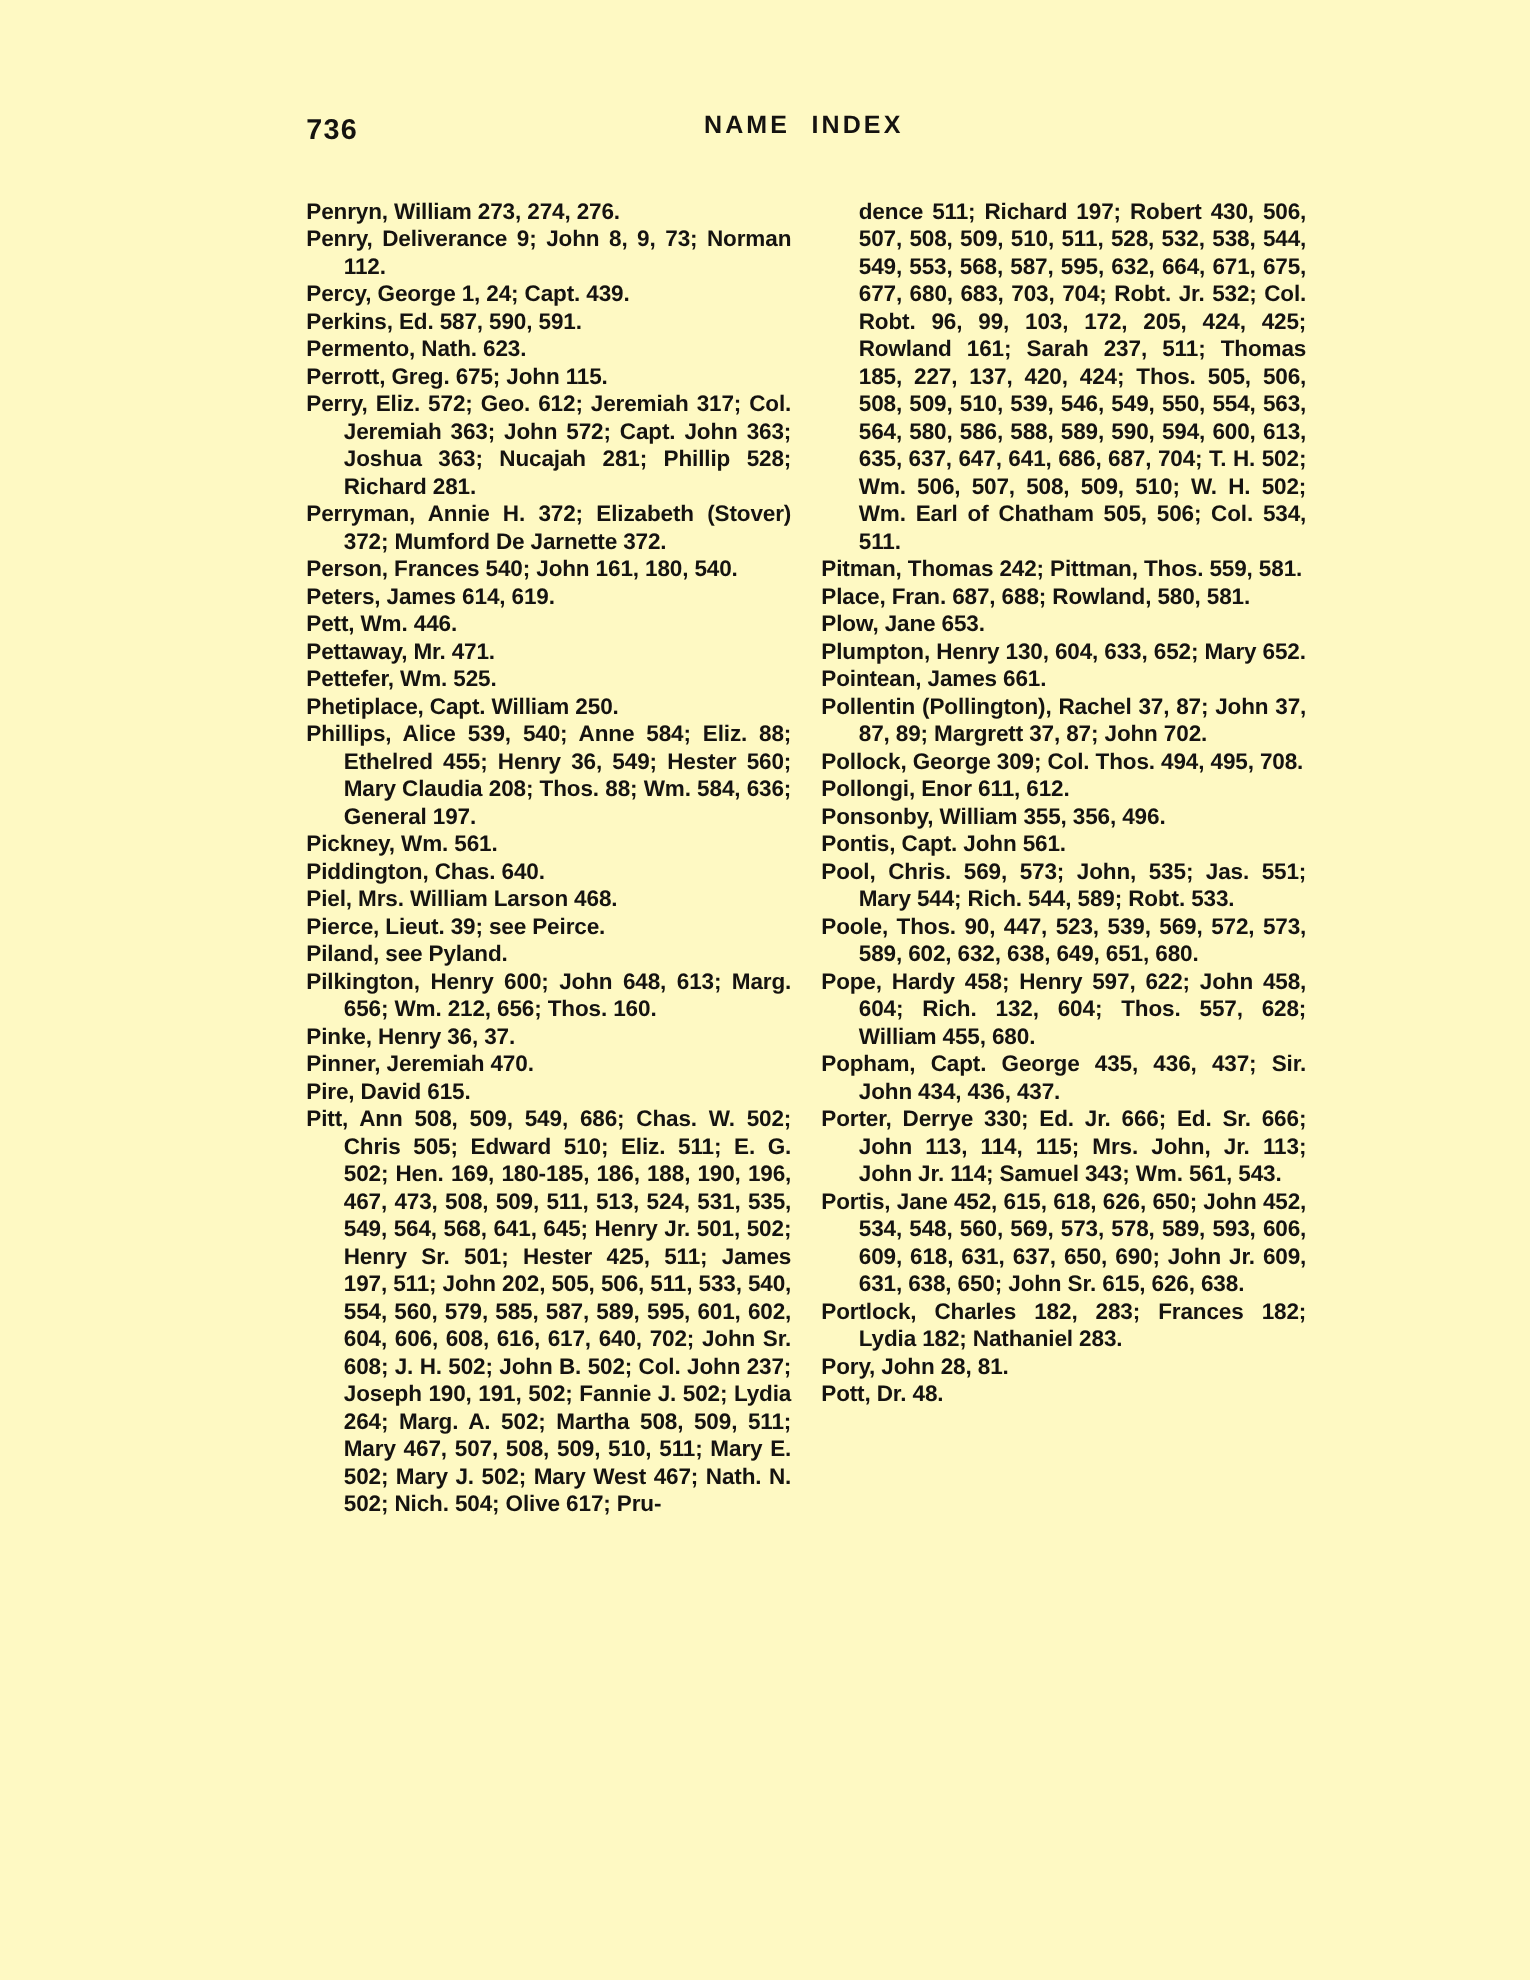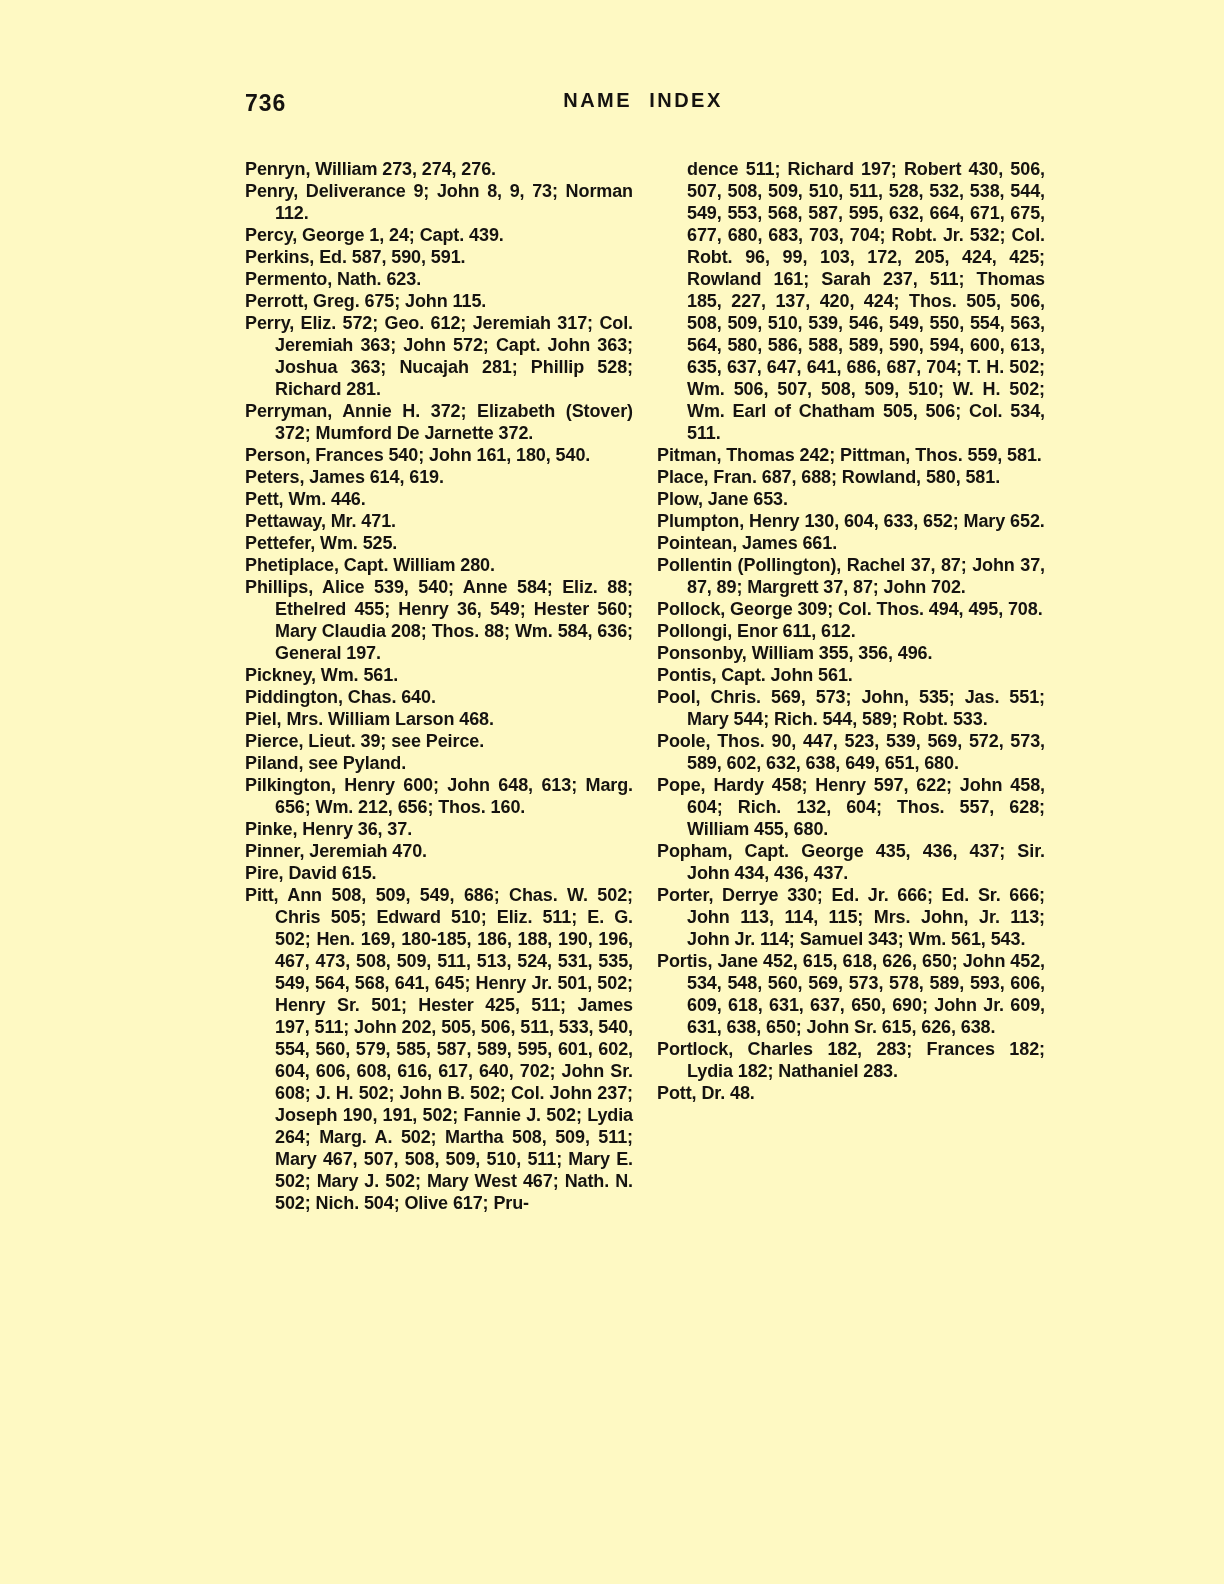--- a/index.html
+++ b/index.html
@@ -91,21 +91,21 @@
       <p class="entry">Perkins, Ed. 587, 590, 591.</p>
       <p class="entry">Permento, Nath. 623.</p>
       <p class="entry">Perrott, Greg. 675; John 115.</p>
       <p class="entry">Perry, Eliz. 572; Geo. 612; Jeremiah 317; Col. Jeremiah 363; John 572; Capt. John 363; Joshua 363; Nucajah 281; Phillip 528; Richard 281.</p>
       <p class="entry">Perryman, Annie H. 372; Elizabeth (Stover) 372; Mumford De Jarnette 372.</p>
       <p class="entry">Person, Frances 540; John 161, 180, 540.</p>
       <p class="entry">Peters, James 614, 619.</p>
       <p class="entry">Pett, Wm. 446.</p>
       <p class="entry">Pettaway, Mr. 471.</p>
       <p class="entry">Pettefer, Wm. 525.</p>
-      <p class="entry">Phetiplace, Capt. William 280.</p>
+      <p class="entry">Phetiplace, Capt. William 250.</p>
       <p class="entry">Phillips, Alice 539, 540; Anne 584; Eliz. 88; Ethelred 455; Henry 36, 549; Hester 560; Mary Claudia 208; Thos. 88; Wm. 584, 636; General 197.</p>
       <p class="entry">Pickney, Wm. 561.</p>
       <p class="entry">Piddington, Chas. 640.</p>
       <p class="entry">Piel, Mrs. William Larson 468.</p>
       <p class="entry">Pierce, Lieut. 39; see Peirce.</p>
       <p class="entry">Piland, see Pyland.</p>
       <p class="entry">Pilkington, Henry 600; John 648, 613; Marg. 656; Wm. 212, 656; Thos. 160.</p>
       <p class="entry">Pinke, Henry 36, 37.</p>
       <p class="entry">Pinner, Jeremiah 470.</p>
       <p class="entry">Pire, David 615.</p>
@@ -124,17 +124,18 @@
       <p class="entry">Pollongi, Enor 611, 612.</p>
       <p class="entry">Ponsonby, William 355, 356, 496.</p>
       <p class="entry">Pontis, Capt. John 561.</p>
       <p class="entry">Pool, Chris. 569, 573; John, 535; Jas. 551; Mary 544; Rich. 544, 589; Robt. 533.</p>
       <p class="entry">Poole, Thos. 90, 447, 523, 539, 569, 572, 573, 589, 602, 632, 638, 649, 651, 680.</p>
       <p class="entry">Pope, Hardy 458; Henry 597, 622; John 458, 604; Rich. 132, 604; Thos. 557, 628; William 455, 680.</p>
       <p class="entry">Popham, Capt. George 435, 436, 437; Sir. John 434, 436, 437.</p>
       <p class="entry">Porter, Derrye 330; Ed. Jr. 666; Ed. Sr. 666; John 113, 114, 115; Mrs. John, Jr. 113; John Jr. 114; Samuel 343; Wm. 561, 543.</p>
       <p class="entry">Portis, Jane 452, 615, 618, 626, 650; John 452, 534, 548, 560, 569, 573, 578, 589, 593, 606, 609, 618, 631, 637, 650, 690; John Jr. 609, 631, 638, 650; John Sr. 615, 626, 638.</p>
       <p class="entry">Portlock, Charles 182, 283; Frances 182; Lydia 182; Nathaniel 283.</p>
+      <p class="entry">Pory, John 28, 81.</p>
       <p class="entry">Pott, Dr. 48.</p>
     </div>
 
   </div>
 </div>
 
 </body></html>

